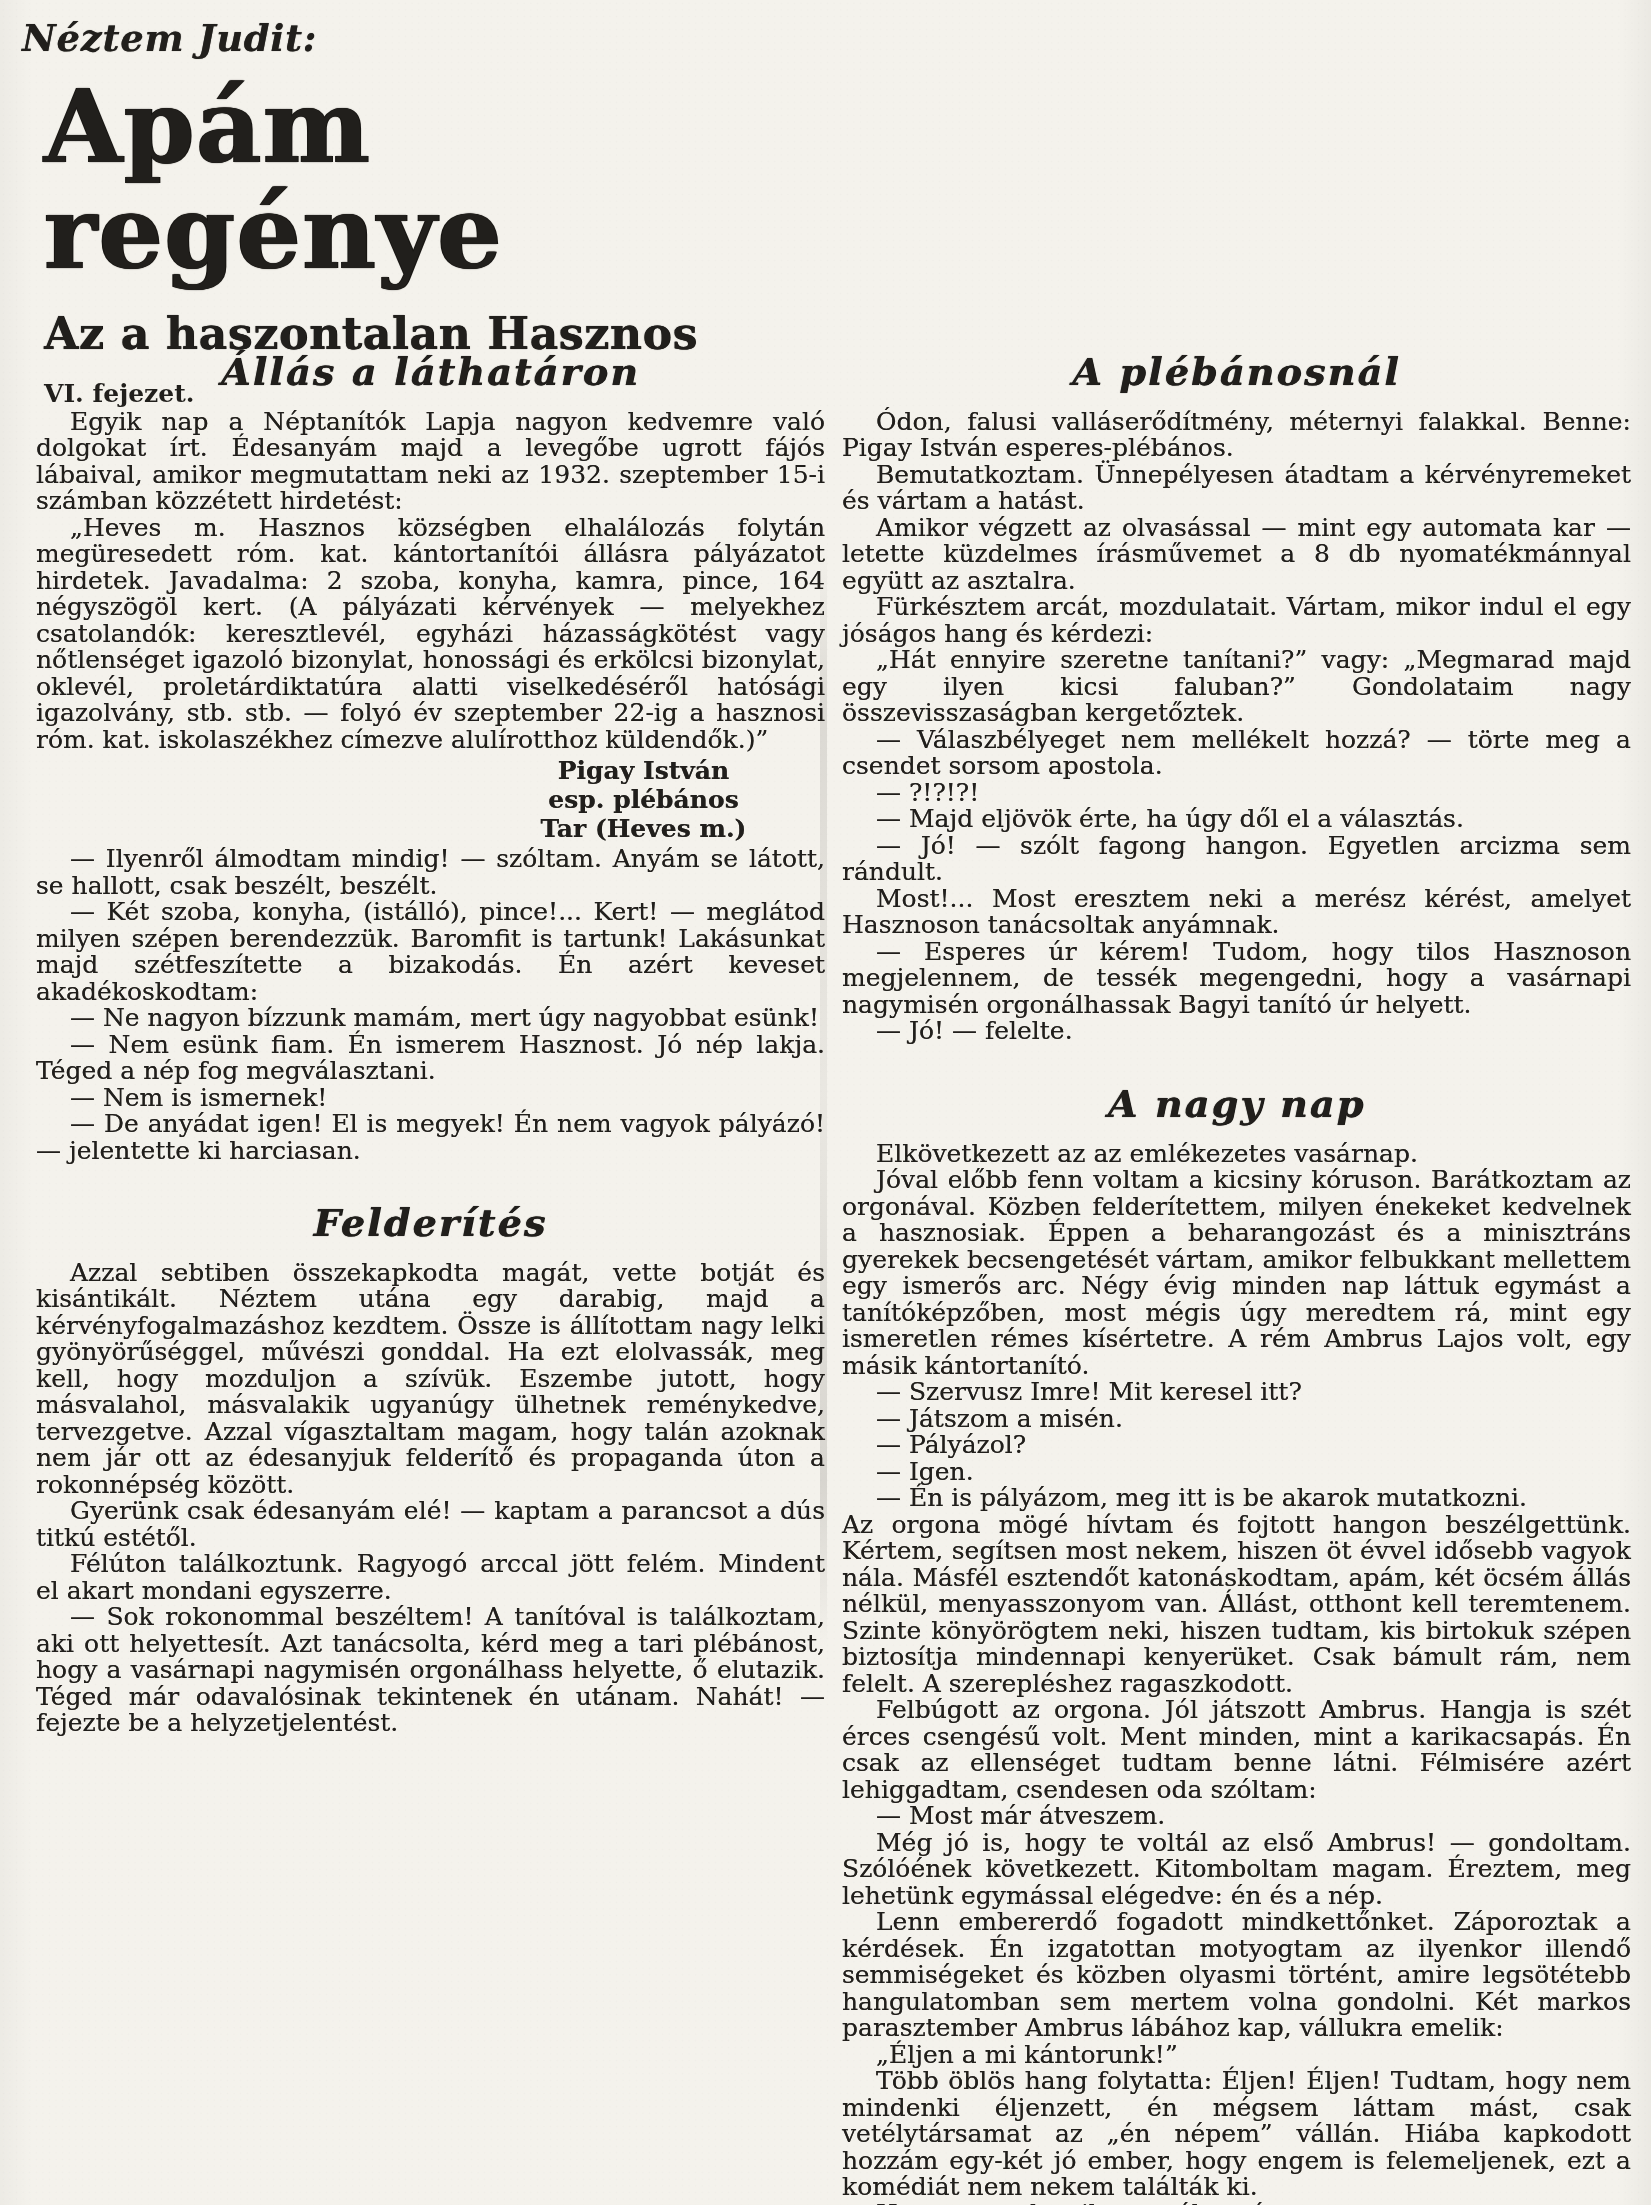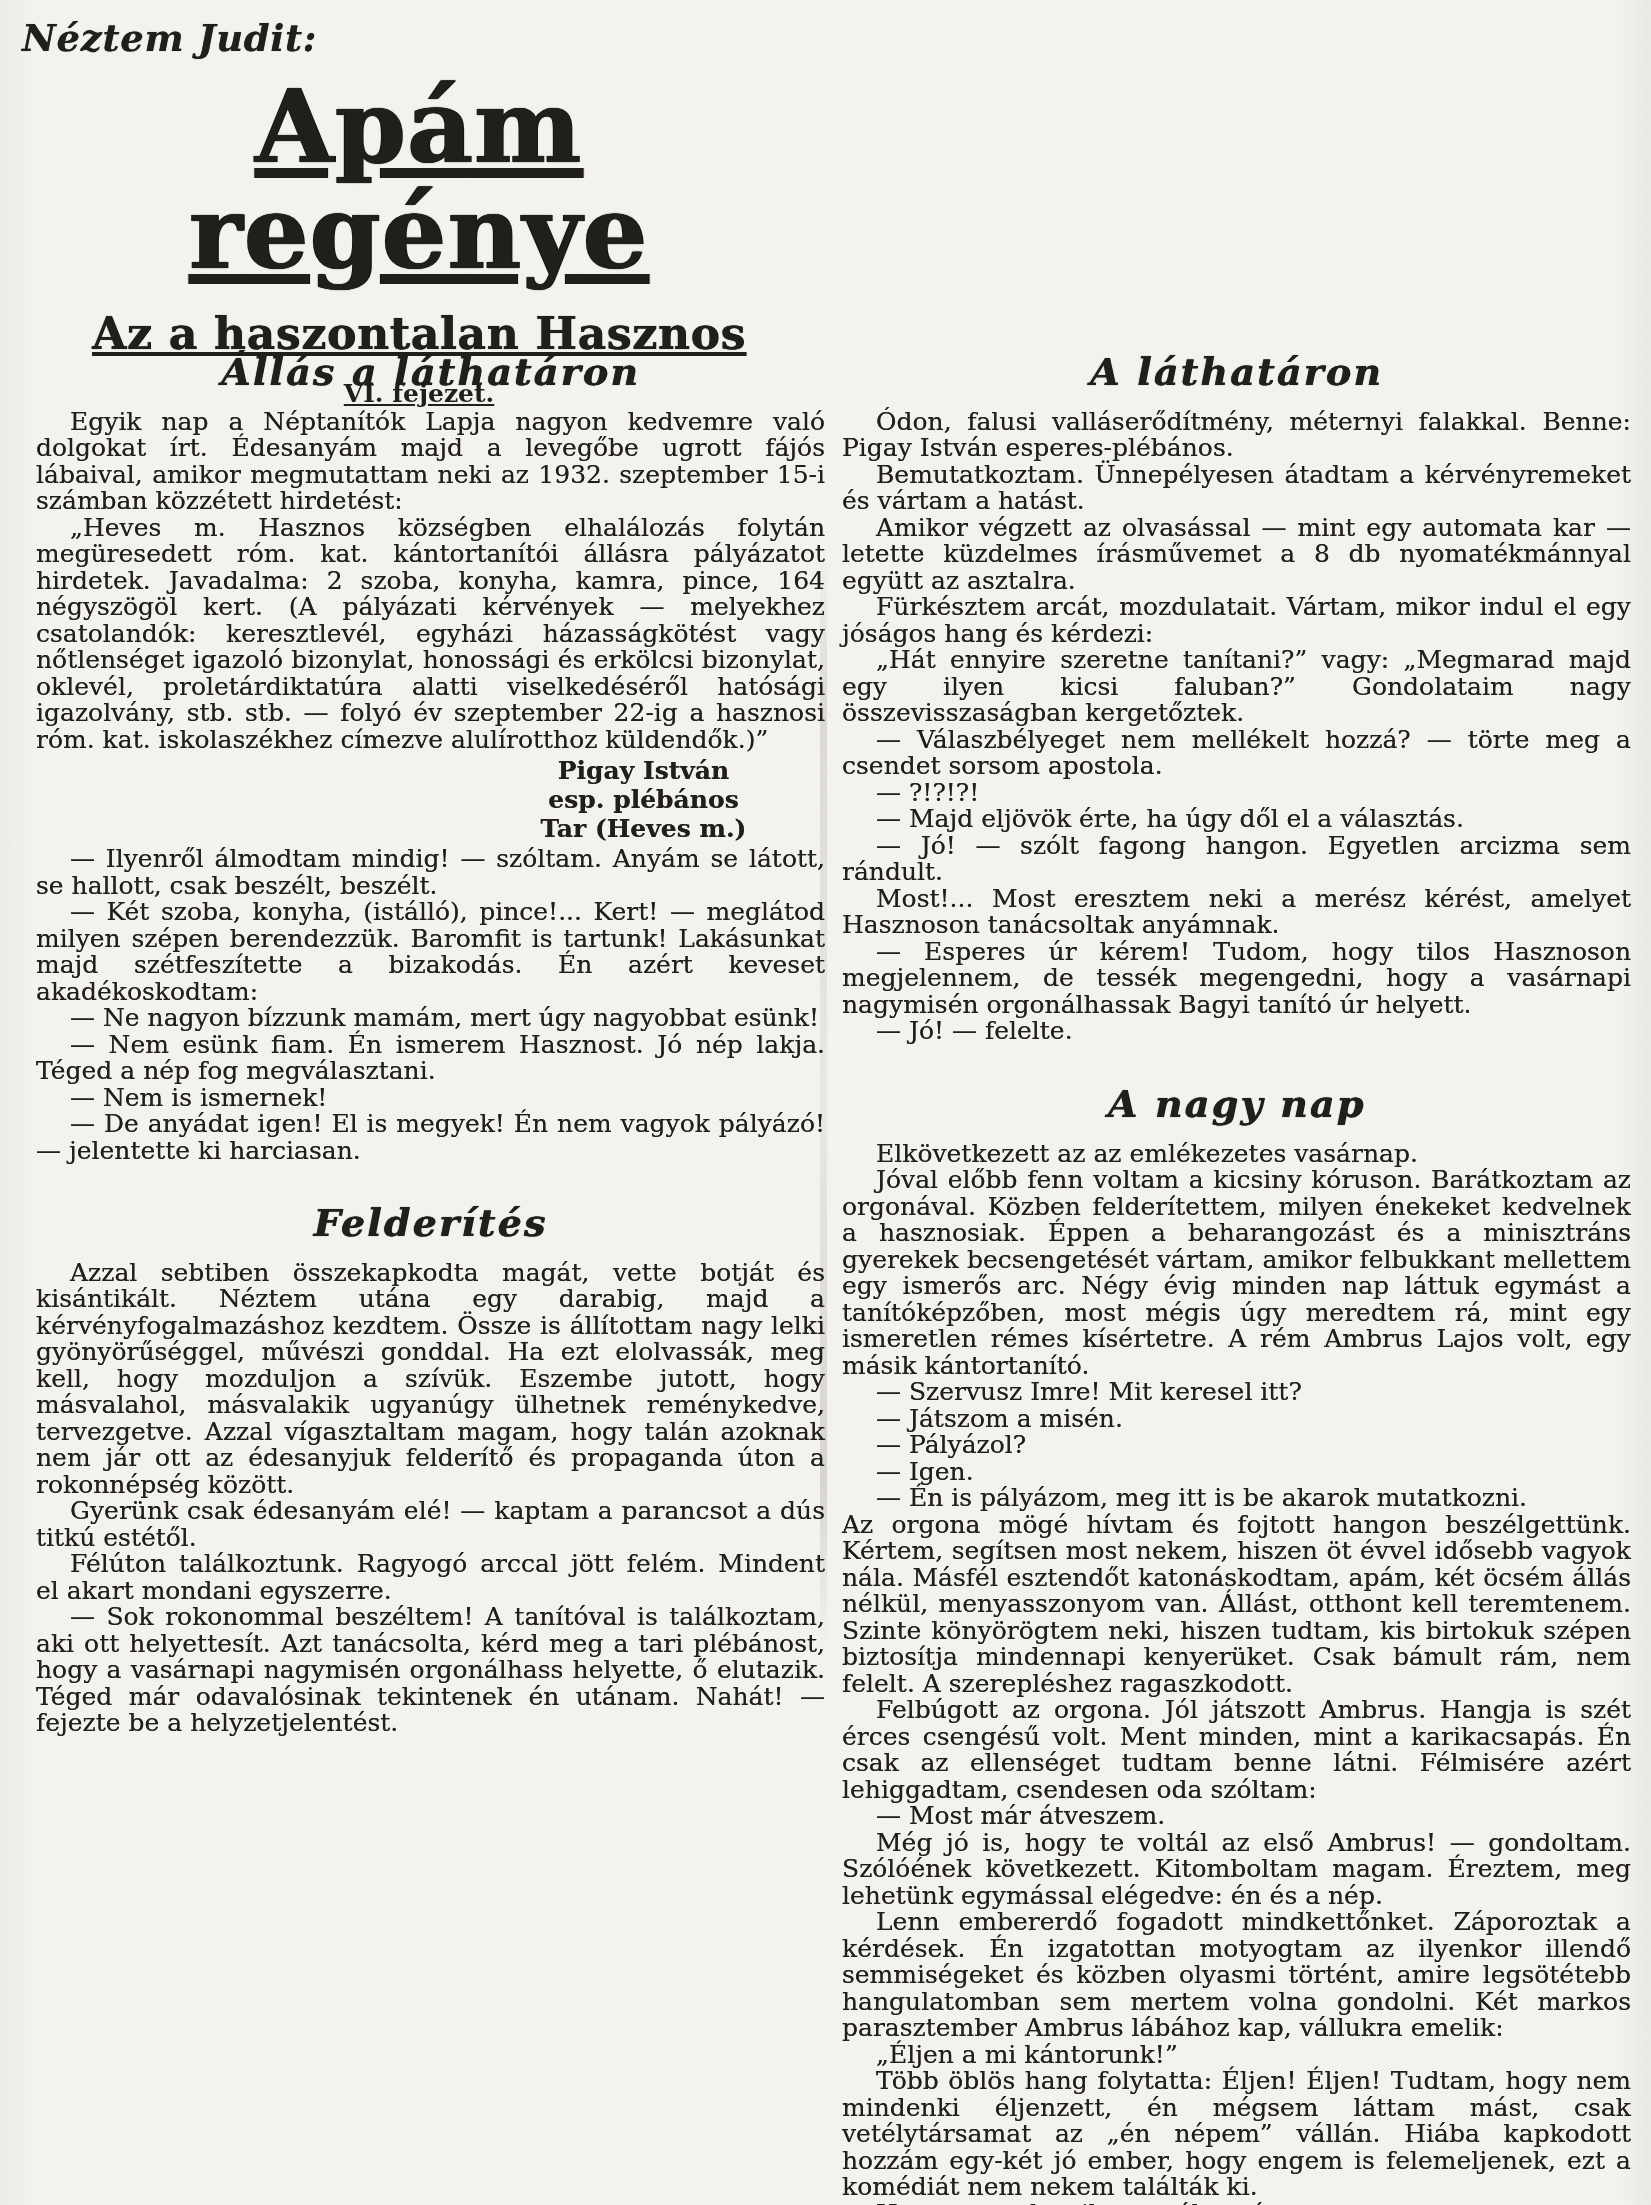--- a/index.html
+++ b/index.html
@@ -18,22 +18,20 @@
     background-size:6.6px 6.6px, 100% 100%;
   }
   .author{
     position:absolute;top:16px;left:22px;
     font-size:37px;font-weight:bold;font-style:italic;
     letter-spacing:0.7px;
     text-shadow:0 0 0.7px rgba(20,18,15,.8);
   }
   .masthead{
     position:absolute;top:74px;left:44px;width:750px;
-    text-align:center;
-    text-decoration:underline;
   }
   .title{
     margin:0;
     font-size:101px;line-height:1.05;font-weight:bold;
     letter-spacing:1.5px;
     text-shadow:1.1px 0 0 #181613,-1.1px 0 0 #181613,0 0 1.5px rgba(15,13,10,.65);
   }
   .subtitle{
     margin:25px 0 0 0;
     font-size:44px;line-height:1.05;font-weight:bold;
@@ -107,21 +105,21 @@
     <p class="p">— Nem is ismernek!</p>
     <p class="p">— De anyádat igen! El is megyek! Én nem vagyok pályázó! — jelentette ki harciasan.</p>
     <h3 class="section-h mt">Felderítés</h3>
     <p class="p">Azzal sebtiben összekapkodta magát, vette botját és kisántikált. Néztem utána egy darabig, majd a kérvényfogalmazáshoz kezdtem. Össze is állítottam nagy lelki gyönyörűséggel, művészi gonddal. Ha ezt elolvassák, meg kell, hogy mozduljon a szívük. Eszembe jutott, hogy másvalahol, másvalakik ugyanúgy ülhetnek reménykedve, tervezgetve. Azzal vígasztaltam magam, hogy talán azoknak nem jár ott az édesanyjuk felderítő és propaganda úton a rokonnépség között.</p>
     <p class="p">Gyerünk csak édesanyám elé! — kaptam a parancsot a dús titkú estétől.</p>
     <p class="p">Félúton találkoztunk. Ragyogó arccal jött felém. Mindent el akart mondani egyszerre.</p>
     <p class="p">— Sok rokonommal beszéltem! A tanítóval is találkoztam, aki ott helyettesít. Azt tanácsolta, kérd meg a tari plébánost, hogy a vasárnapi nagymisén orgonálhass helyette, ő elutazik. Téged már odavalósinak tekintenek én utánam. Nahát! — fejezte be a helyzetjelentést.</p>
   </div>
 
   <div class="col col-right">
-    <h3 class="section-h">A láthatáron</h3>
+    <h3 class="section-h">A plébánosnál</h3>
     <p class="p">Ódon, falusi valláserődítmény, méternyi falakkal. Benne: Pigay István esperes-plébános.</p>
     <p class="p">Bemutatkoztam. Ünnepélyesen átadtam a kérvényremeket és vártam a hatást.</p>
     <p class="p">Amikor végzett az olvasással — mint egy automata kar — letette küzdelmes írásművemet a 8 db nyomatékmánnyal együtt az asztalra.</p>
     <p class="p">Fürkésztem arcát, mozdulatait. Vártam, mikor indul el egy jóságos hang és kérdezi:</p>
     <p class="p">„Hát ennyire szeretne tanítani?” vagy: „Megmarad majd egy ilyen kicsi faluban?” Gondolataim nagy összevisszaságban kergetőztek.</p>
     <p class="p">— Válaszbélyeget nem mellékelt hozzá? — törte meg a csendet sorsom apostola.</p>
     <p class="p">— ?!?!?!</p>
     <p class="p">— Majd eljövök érte, ha úgy dől el a választás.</p>
     <p class="p">— Jó! — szólt fagong hangon. Egyetlen arcizma sem rándult.</p>
     <p class="p">Most!... Most eresztem neki a merész kérést, amelyet Hasznoson tanácsoltak anyámnak.</p>

